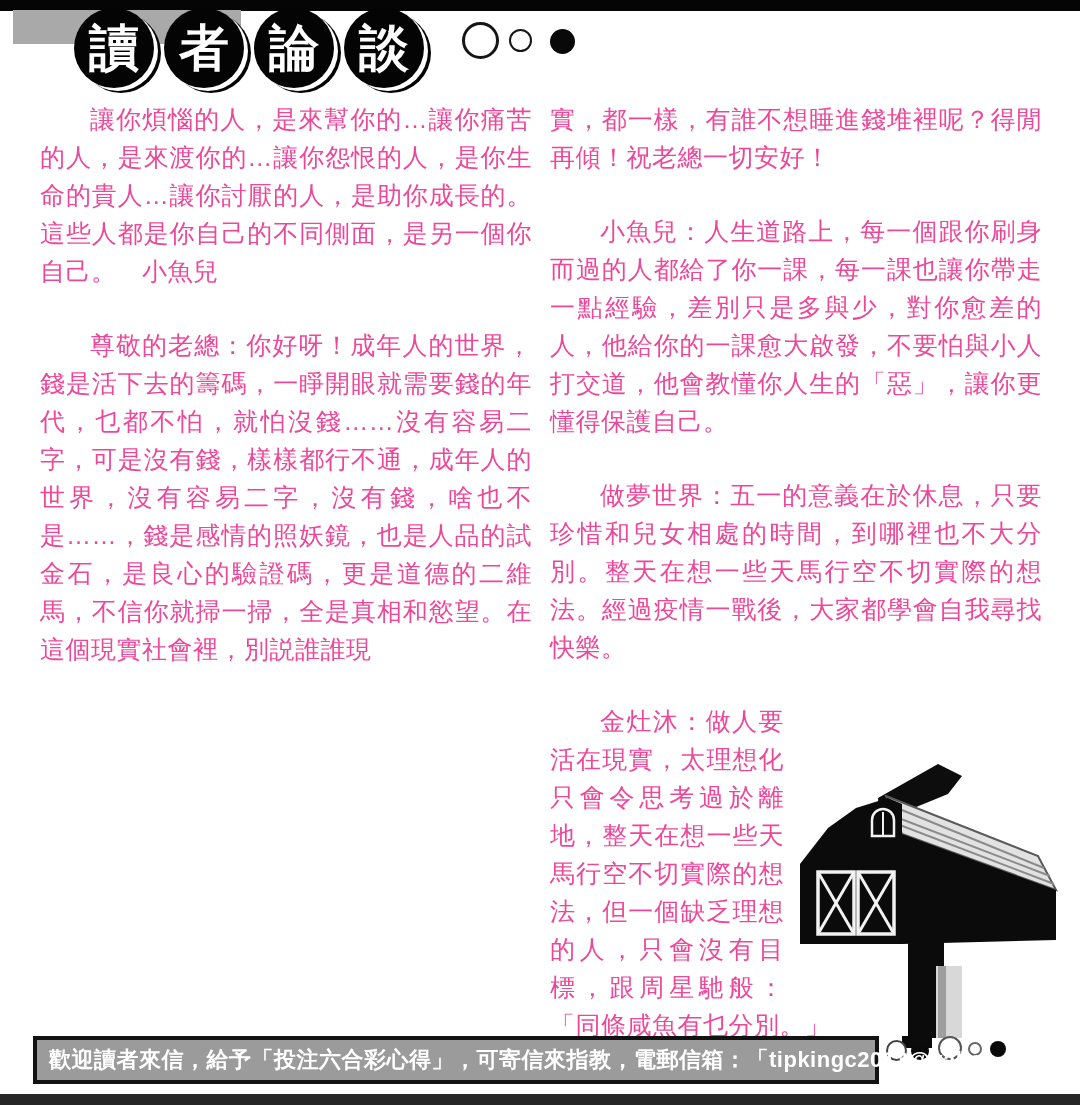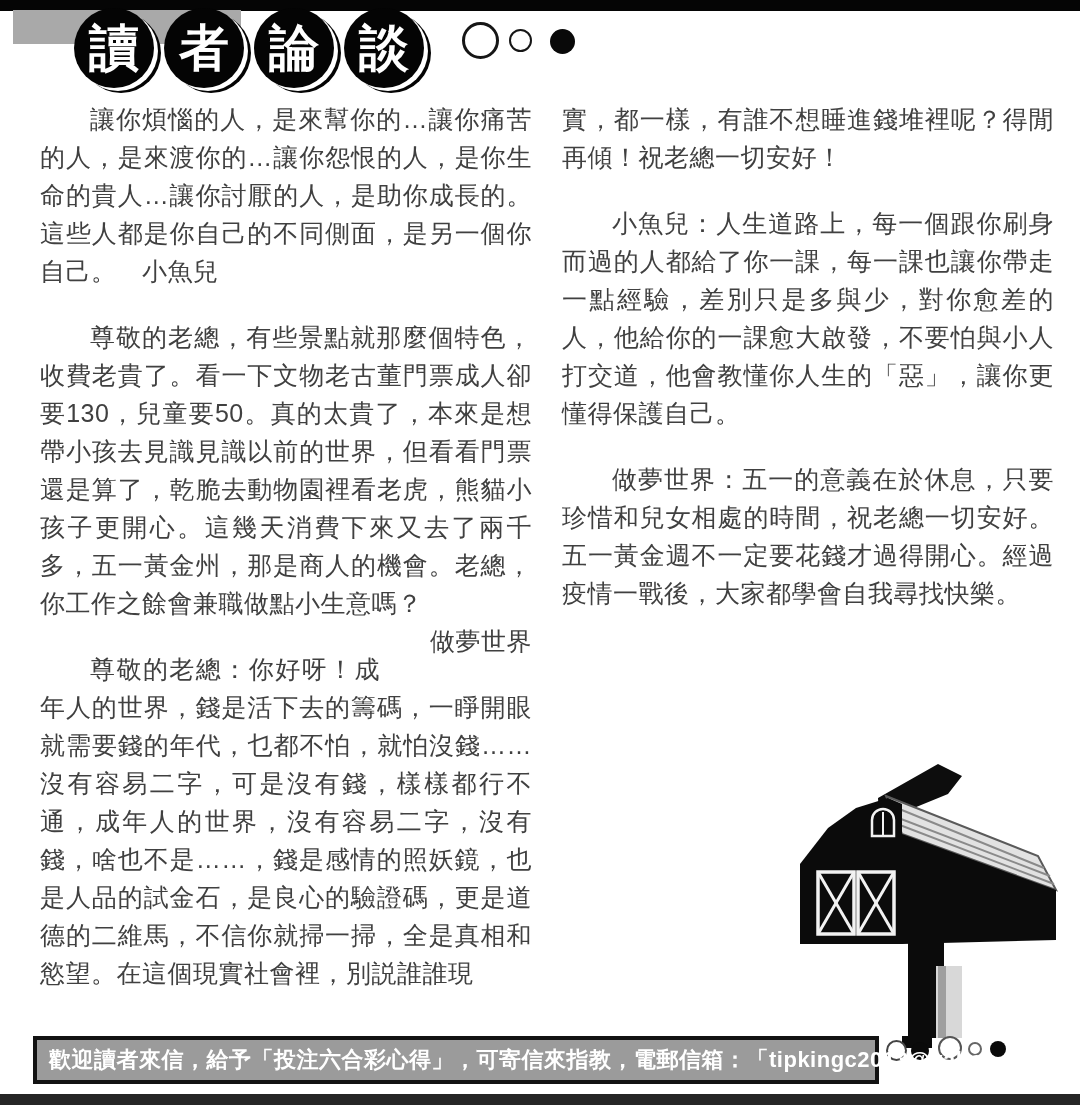--- a/index.html
+++ b/index.html
@@ -42,26 +42,26 @@
   .dc-small { left: 509px; top: 29px; width: 23px; height: 23px; border: 2.5px solid #161616; }
   .dc-filled { left: 550px; top: 29px; width: 25px; height: 25px; background: #090909; }
 
   .col {
     position: absolute; top: 100px;
     width: 492px;
     font-size: 25px;
     line-height: 38px;
     letter-spacing: 0.5px;
     text-align: justify;
-    color: #404040;
+    color: #ec4899;
   }
   .col-left  { left: 40px; }
-  .col-right { left: 562px; }
+  .col-right { left: 550px; }
   .col p { margin: 0; text-indent: 2em; }
-  .col p + p { margin-top: 28px; }
+  .col p + p { margin-top: 36px; }
   .col p.noindent { text-indent: 0; }
   .sig { float: right; }
 
   .mailbox-spacer {
     float: right;
     width: 252px;
     height: 218px;
     margin-top: 76px;
     margin-left: 6px;
   }
@@ -118,28 +118,28 @@
       <span>談</span>
     </div>
   </div>
 
   <div class="decor-circle dc-large"></div>
   <div class="decor-circle dc-small"></div>
   <div class="decor-circle dc-filled"></div>
 
   <div class="col col-left">
     <p><span>讓你煩惱的人，是來幫你的…讓你痛苦的人，是來渡你的…讓你怨恨的人，是你生命的貴人…讓你討厭的人，是助你成長的。這些人都是你自己的不同側面，是另一個你自己。　小魚兒</span></p>
-    <p><span>尊敬的老總，有些景點就那麼個特色，收費老貴了。看一下文物老古董門票成人卻要130，兒童要50。真的太貴了，本來是想帶小孩去見識見識以前的世界，但看看門票還是算了，乾脆去動物園裡看老虎，熊貓小孩子更開心。這幾天消費下來又去了兩千多，五一黃金州，那是商人的機會。老總，你工作之餘會兼職做點小生意嗎？</span><span class="sig">做夢世界</span></p>
     <p><span>尊敬的老總：你好呀！成年人的世界，錢是活下去的籌碼，一睜開眼就需要錢的年代，乜都不怕，就怕沒錢……沒有容易二字，可是沒有錢，樣樣都行不通，成年人的世界，沒有容易二字，沒有錢，啥也不是……，錢是感情的照妖鏡，也是人品的試金石，是良心的驗證碼，更是道德的二維馬，不信你就掃一掃，全是真相和慾望。在這個現實社會裡，別説誰誰現</span></p>
   </div>
 
   <div class="col col-right">
     <p class="noindent"><span>實，都一樣，有誰不想睡進錢堆裡呢？得閒再傾！祝老總一切安好！</span></p>
     <p><span>小魚兒：人生道路上，每一個跟你刷身而過的人都給了你一課，每一課也讓你帶走一點經驗，差別只是多與少，對你愈差的人，他給你的一課愈大啟發，不要怕與小人打交道，他會教懂你人生的「惡」，讓你更懂得保護自己。</span></p>
-    <p><span>做夢世界：五一的意義在於休息，只要珍惜和兒女相處的時間，祝老總一切安好。五一黃金週不一定要花錢才過得開心。經過疫情一戰後，大家都學會自我尋找快樂。</span></p>
+    <p><span>做夢世界：五一的意義在於休息，只要珍惜和兒女相處的時間，到哪裡也不大分別。整天在想一些天馬行空不切實際的想法。經過疫情一戰後，大家都學會自我尋找快樂。</span></p>
+    <p><span class="mailbox-spacer"></span><span>金灶沐：做人要活在現實，太理想化只會令思考過於離地，整天在想一些天馬行空不切實際的想法，但一個缺乏理想的人，只會沒有目標，跟周星馳般：「同條咸魚有乜分別。」</span></p>
   </div>
 
   <svg class="mailbox-art" viewBox="0 0 294 296" xmlns="http://www.w3.org/2000/svg">
 
     <path d="M98,152 L92,42 L152,8 L176,20 L162,38 L118,56 L114,152 Z" fill="#0d0d0d"></path>
 
     <polygon points="100,40 252,100 270,134 116,78" fill="#e2e2e2" stroke="#5a5a5a" stroke-width="2"></polygon>
     <line x1="106" y1="50" x2="258" y2="112" stroke="#8a8a8a" stroke-width="2"></line>
     <line x1="102" y1="58" x2="264" y2="120" stroke="#8a8a8a" stroke-width="2"></line>
     <line x1="106" y1="66" x2="268" y2="128" stroke="#8a8a8a" stroke-width="2"></line>

